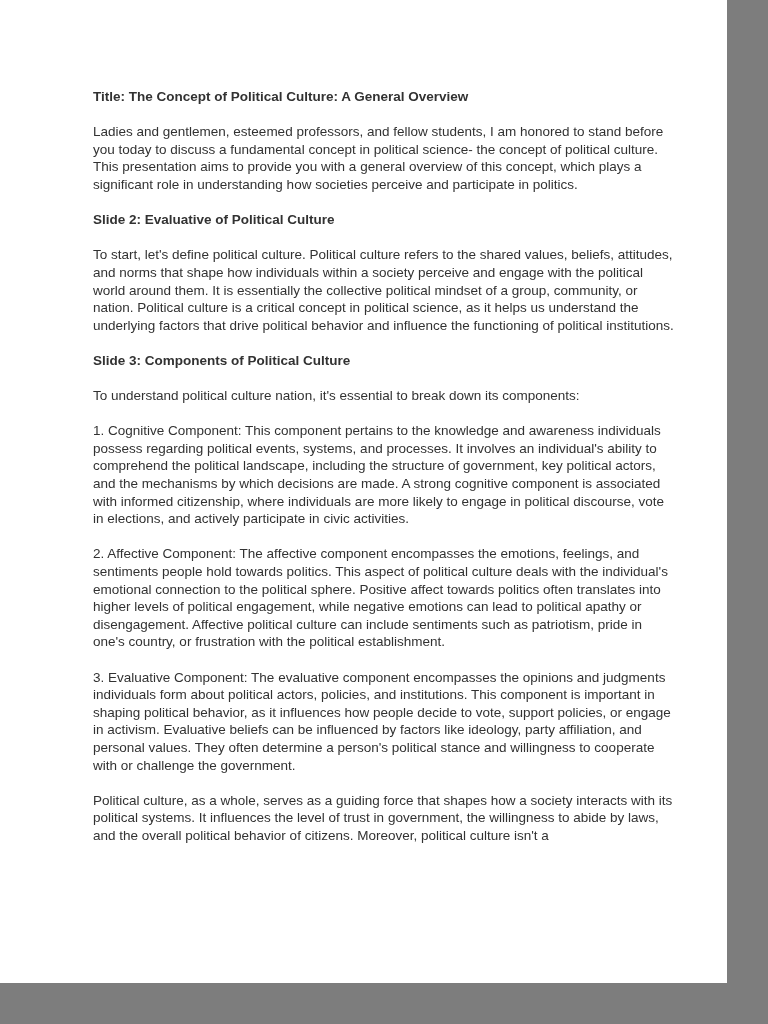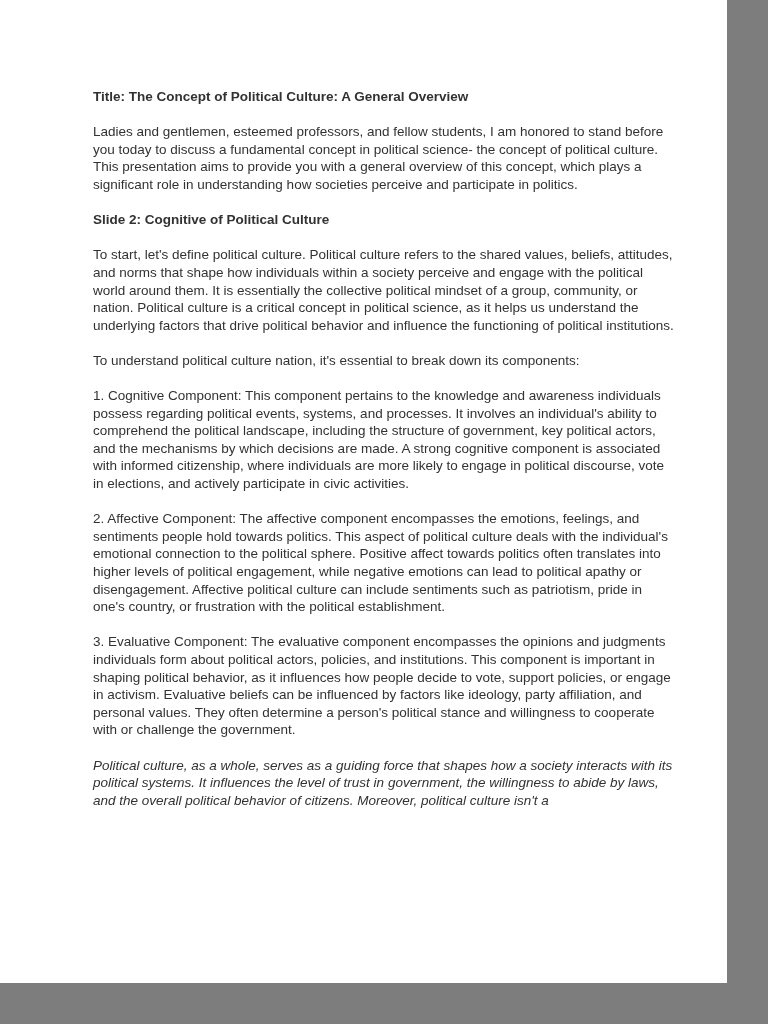--- a/index.html
+++ b/index.html
@@ -39,37 +39,37 @@
   .doc p {
     margin: 0 0 17.6px 0;
   }
   .heading {
     font-weight: bold;
   }
   .bold {
     font-weight: normal;
   }
   .closing {
-    font-style: italic;
   }
 </style>
 </head>
 <body>
 
 <div class="viewer">
   <div class="page">
     <div class="doc">
 
       <p class="heading">Title: The Concept of Political Culture: A General Overview</p>
 
       <p>Ladies and gentlemen, esteemed professors, and fellow students, I am honored to stand before you today to discuss a fundamental concept in political science- the concept of political culture. This presentation aims to provide you with a general overview of this concept, which plays a significant role in understanding how societies perceive and participate in politics.</p>
 
-      <p class="heading">Slide 2: Cognitive of Political Culture</p>
+      <p class="heading">Slide 2: Evaluative of Political Culture</p>
       <p>To start, let's define political culture. Political culture refers to the shared values, beliefs, attitudes, and norms that shape how individuals within a society perceive and engage with the political world around them. It is essentially the collective political mindset of a group, community, or nation. Political culture is a critical concept in political science, as it helps us understand the underlying factors that drive political behavior and influence the functioning of political institutions.</p>
 
+      <p class="heading">Slide 3: Components of Political Culture</p>
       <p>To understand political culture nation, it's essential to break down its components:</p>
 
       <p><span>1. </span><span class="bold">Cognitive Component</span><span>: This component pertains to the knowledge and awareness individuals possess regarding political events, systems, and processes. It involves an individual's ability to comprehend the political landscape, including the structure of government, key political actors, and the mechanisms by which decisions are made. A strong cognitive component is associated with informed citizenship, where individuals are more likely to engage in political discourse, vote in elections, and actively participate in civic activities.</span></p>
 
       <p><span>2. </span><span class="bold">Affective Component:</span><span> The affective component encompasses the emotions, feelings, and sentiments people hold towards politics. This aspect of political culture deals with the individual's emotional connection to the political sphere. Positive affect towards politics often translates into higher levels of political engagement, while negative emotions can lead to political apathy or disengagement. Affective political culture can include sentiments such as patriotism, pride in one's country, or frustration with the political establishment.</span></p>
 
       <p><span>3. </span><span class="bold">Evaluative Component:</span><span> The evaluative component encompasses the opinions and judgments individuals form about political actors, policies, and institutions. This component is important in shaping political behavior, as it influences how people decide to vote, support policies, or engage in activism. Evaluative beliefs can be influenced by factors like ideology, party affiliation, and personal values. They often determine a person's political stance and willingness to cooperate with or challenge the government.</span></p>
 
       <p class="closing">Political culture, as a whole, serves as a guiding force that shapes how a society interacts with its political systems. It influences the level of trust in government, the willingness to abide by laws, and the overall political behavior of citizens. Moreover, political culture isn't a</p>
 

